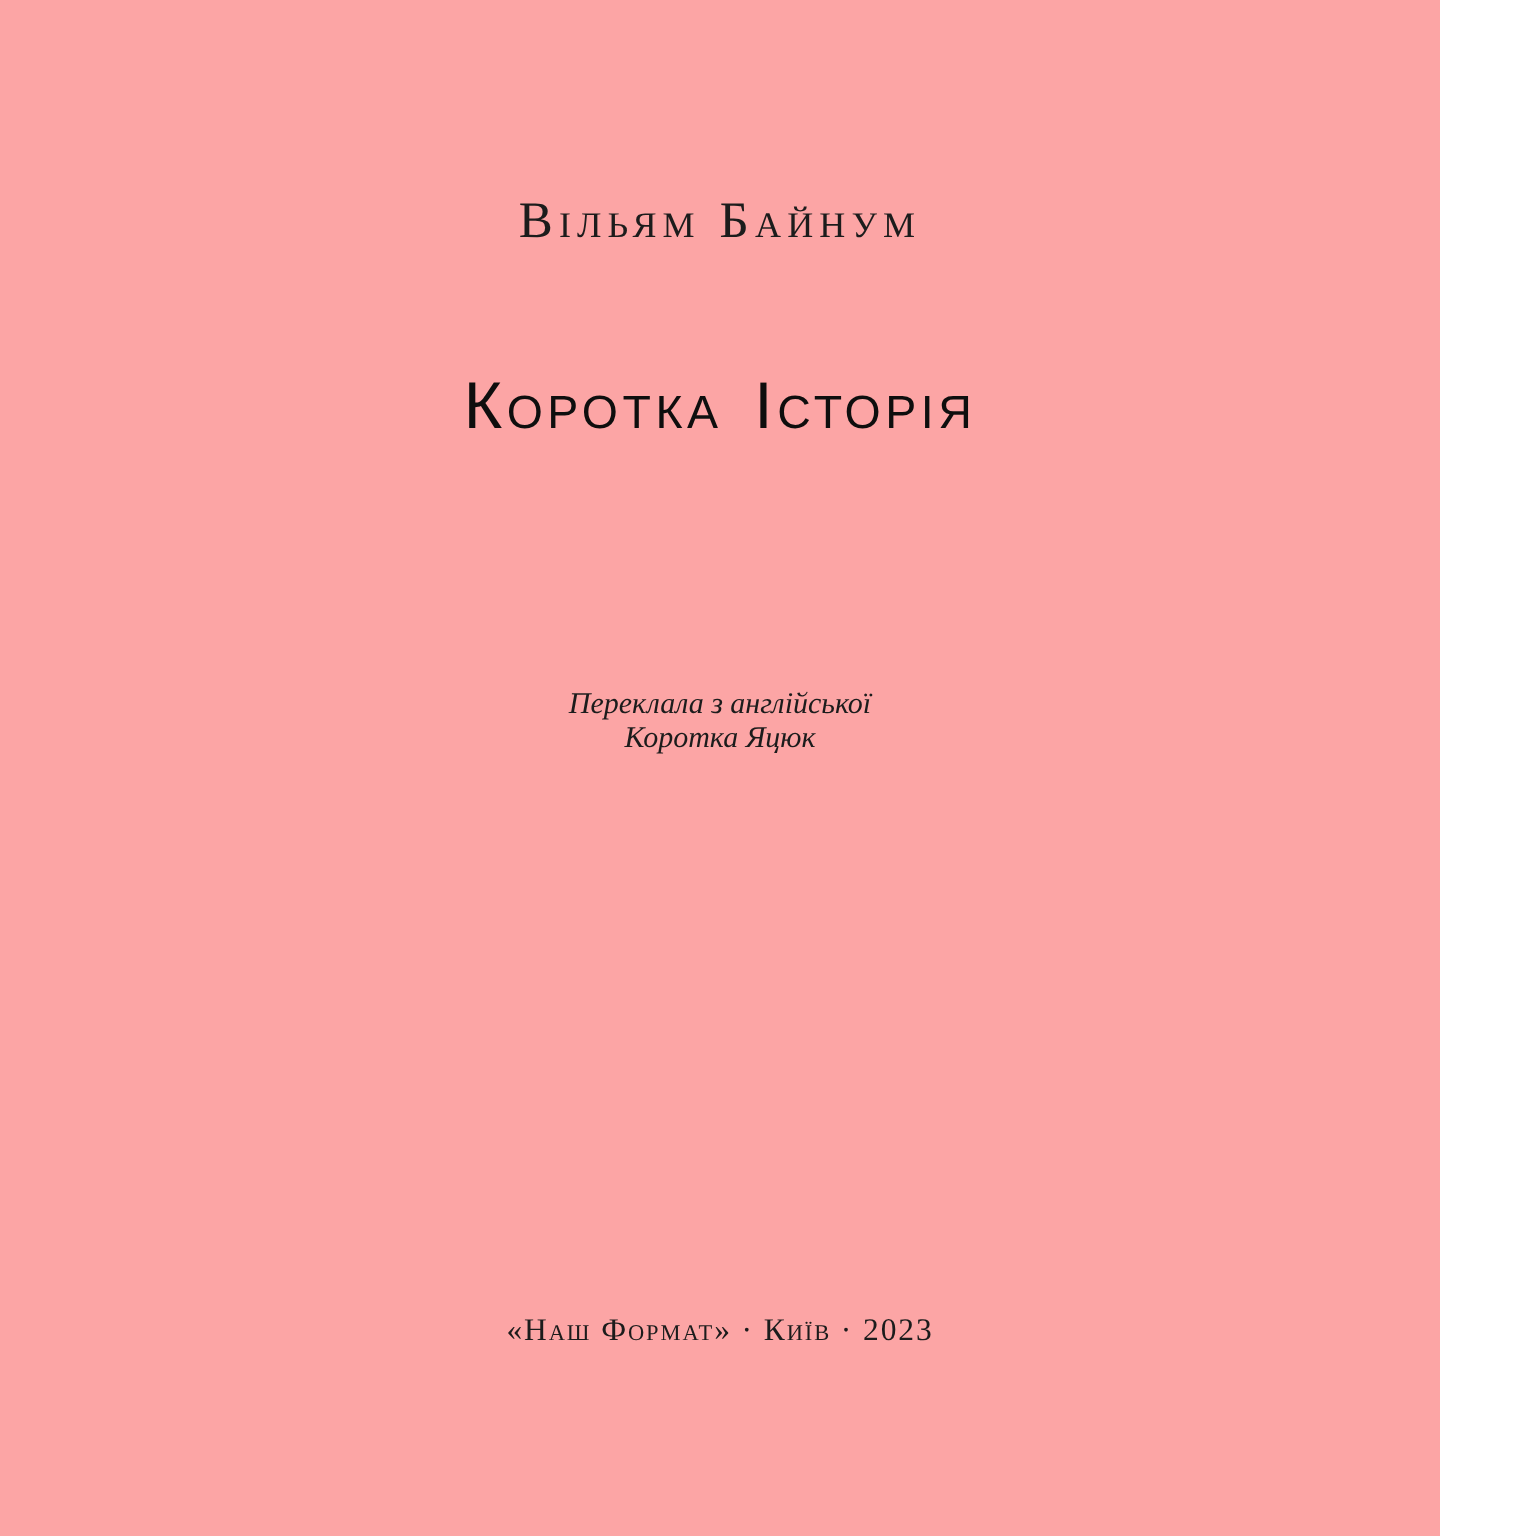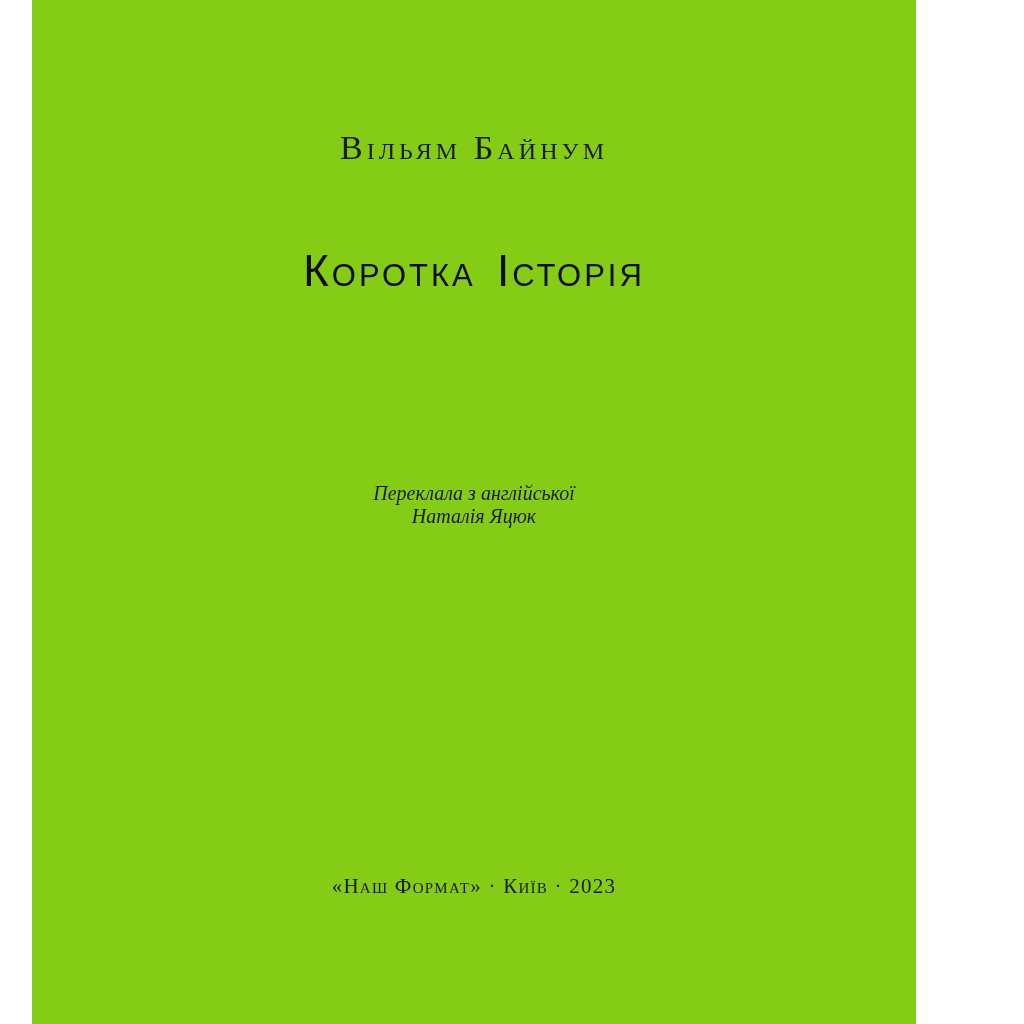--- a/index.html
+++ b/index.html
@@ -2,25 +2,24 @@
 <html><head>
 <meta charset="utf-8">
 <style>
   html, body {
     margin: 0;
     padding: 0;
     background: #ffffff;
   }
   .page {
     position: relative;
-    width: 884px;
+    width: 960px;
     height: 1024px;
-    background: #84cc16;
+    background: #fca5a5;
     overflow: hidden;
-    margin-left: 32px;
   }
   .centered {
     position: absolute;
     left: 0;
     right: 0;
     text-align: center;
   }
   .author {
     top: 133px;
     font-family: "Liberation Serif", serif;
@@ -35,21 +34,21 @@
     font-family: "Liberation Sans", sans-serif;
     font-weight: 400;
     font-variant: small-caps;
     font-size: 44px;
     letter-spacing: 3px;
     word-spacing: 6px;
     line-height: 55px;
     color: #0e0e0e;
   }
   .translator {
-    top: 482px;
+    top: 458px;
     font-family: "Liberation Serif", serif;
     font-style: italic;
     font-size: 20px;
     line-height: 23px;
     color: #1c1c1c;
   }
   .imprint {
     top: 873px;
     font-family: "Liberation Serif", serif;
     font-variant: small-caps;
@@ -66,18 +65,18 @@
 <div class="page">
 
   <div class="centered author">Вільям Байнум</div>
 
   <div class="centered title">
     <div>Коротка Історія</div>
   </div>
 
   <div class="centered translator">
     <div>Переклала з англійської</div>
-    <div>Наталія Яцюк</div>
+    <div>Коротка Яцюк</div>
   </div>
 
   <div class="centered imprint">«Наш Формат» · Київ · 2023</div>
 
 </div>
 
 </body></html>

